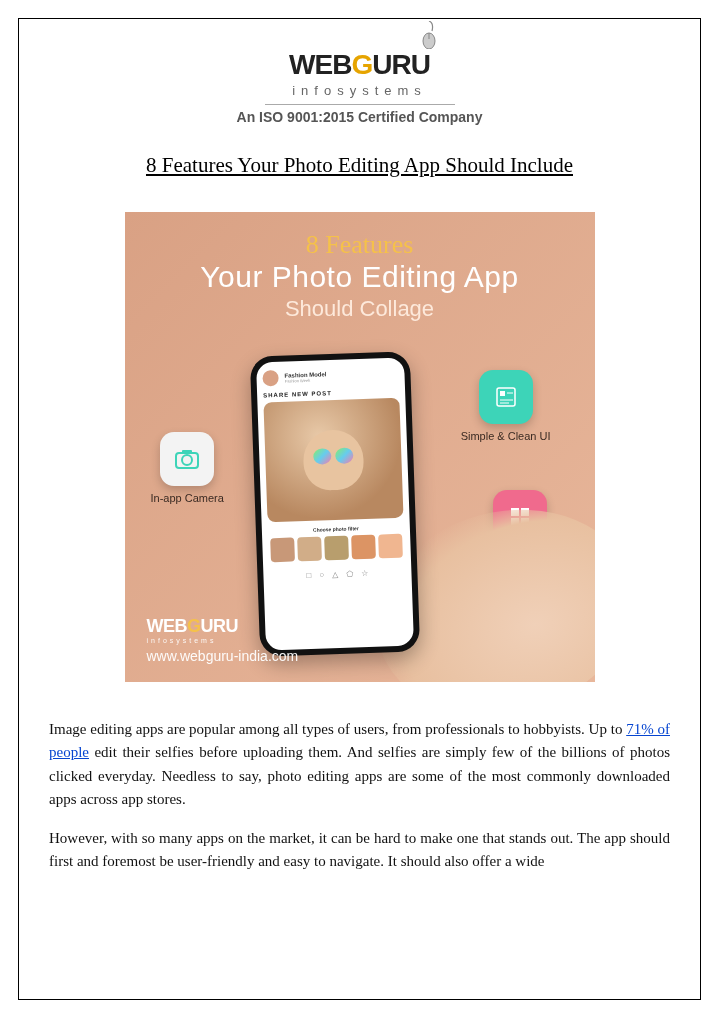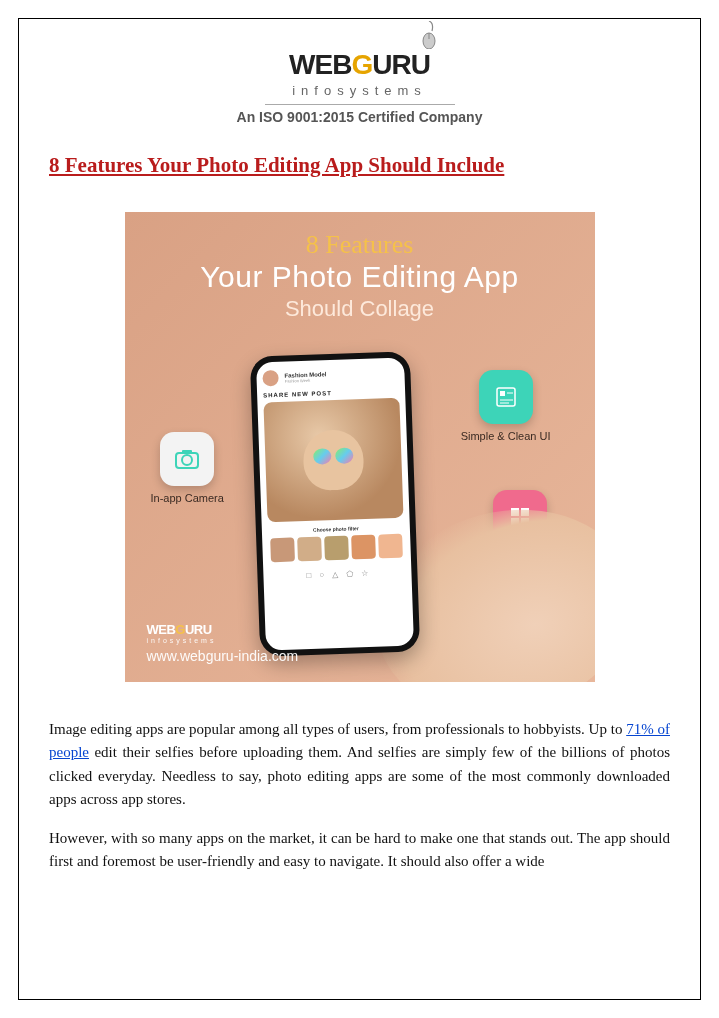--- a/index.html
+++ b/index.html
@@ -57,23 +57,24 @@
       margin: 6px auto 4px;
     }
     .logo-cert {
       font-family: Arial, sans-serif;
       font-size: 14px;
       color: #555;
       font-weight: bold;
     }
     .page-title {
       display: block;
+      text-align: center;
       font-size: 21px;
-      font-weight: bold;
-      color: #b91c1c;
+      font-weight: normal;
+      color: #000000;
       text-decoration: underline;
       margin: 10px 0 34px;
       font-family: Georgia, serif;
     }
     .hero {
       width: 470px;
       height: 470px;
       margin: 0 auto 36px;
       background: linear-gradient(135deg, #d9a184 0%, #e8b79b 100%);
       position: relative;
@@ -195,21 +196,21 @@
       border-radius: 50%;
       transform: rotate(-15deg);
     }
     .hero-logo {
       position: absolute;
       bottom: 18px;
       left: 22px;
       color: #fff;
       font-family: Arial, sans-serif;
     }
-    .hero-logo-main { font-size: 13px; font-weight: 900; letter-spacing: -0.5px; }
+    .hero-logo-main { font-size: 18px; font-weight: 900; letter-spacing: -0.5px; }
     .hero-logo-main .g { color: #f5c14a; }
     .hero-logo-tag { font-size: 7px; letter-spacing: 3px; opacity: .9; }
     .hero-logo-url { font-size: 14px; margin-top: 4px; opacity: .95; }
     .body-text {
       font-size: 15px;
       line-height: 1.55;
       color: #111;
       text-align: justify;
       font-family: Georgia, serif;
     }

